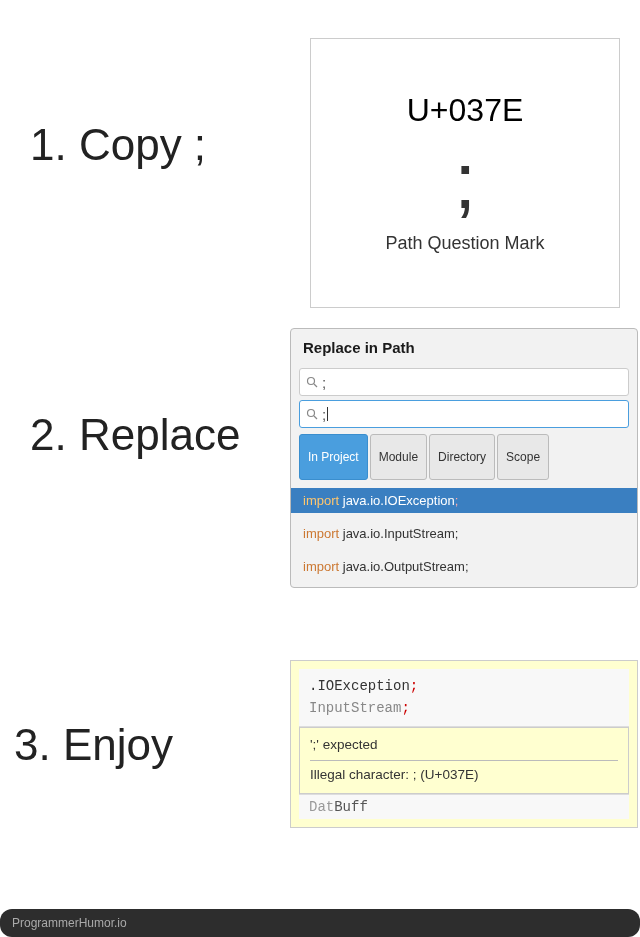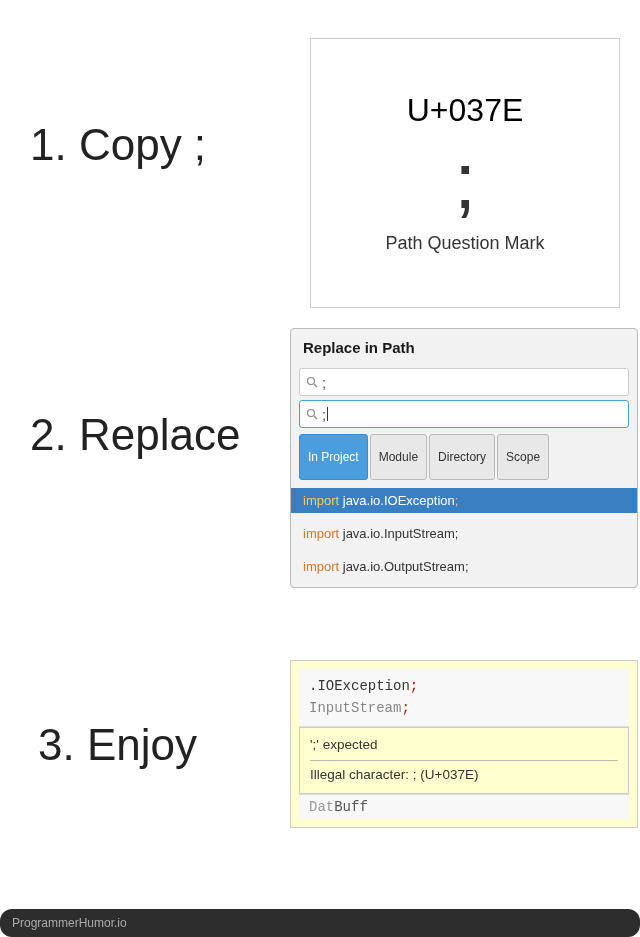--- a/index.html
+++ b/index.html
@@ -149,21 +149,21 @@
     }
 
     .result-row.selected {
       background: #3a7fc1;
       color: #fff;
     }
 
     
     .step3-label {
       position: absolute;
-      left: 38px;
+      left: 14px;
       top: 720px;
       font-size: 44px;
       font-weight: 400;
       color: #222;
     }
 
     .enjoy-panel {
       position: absolute;
       left: 290px;
       top: 660px;

